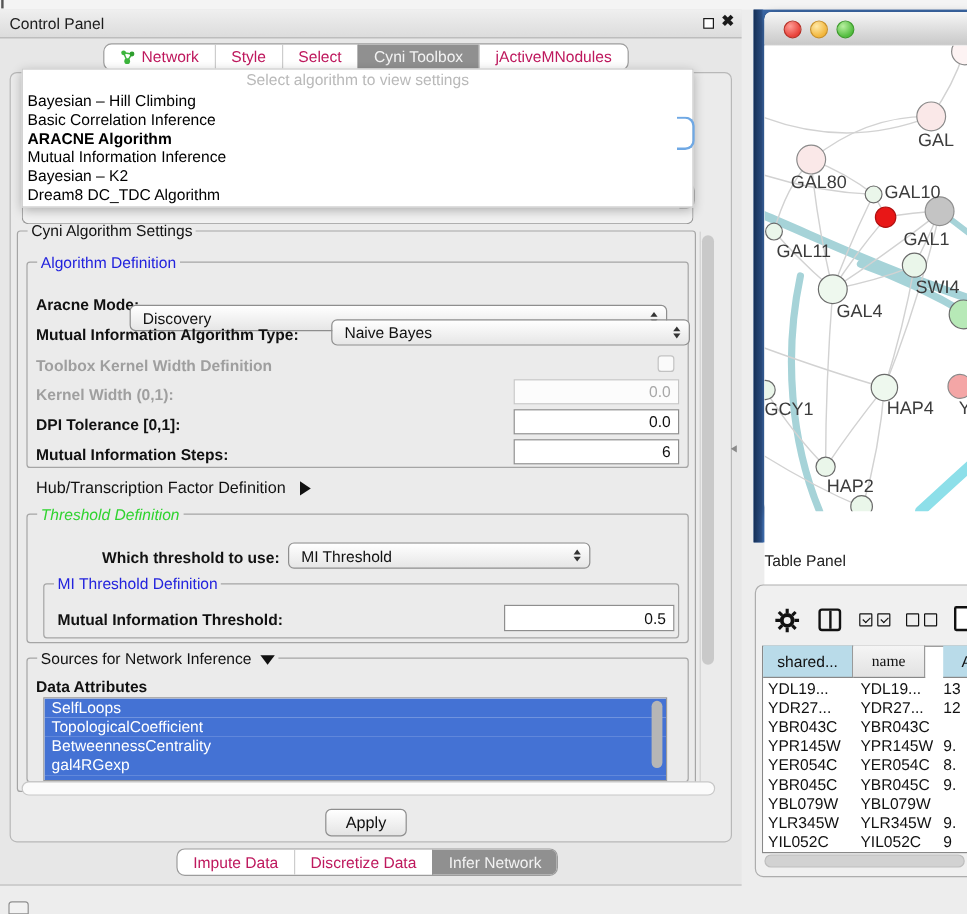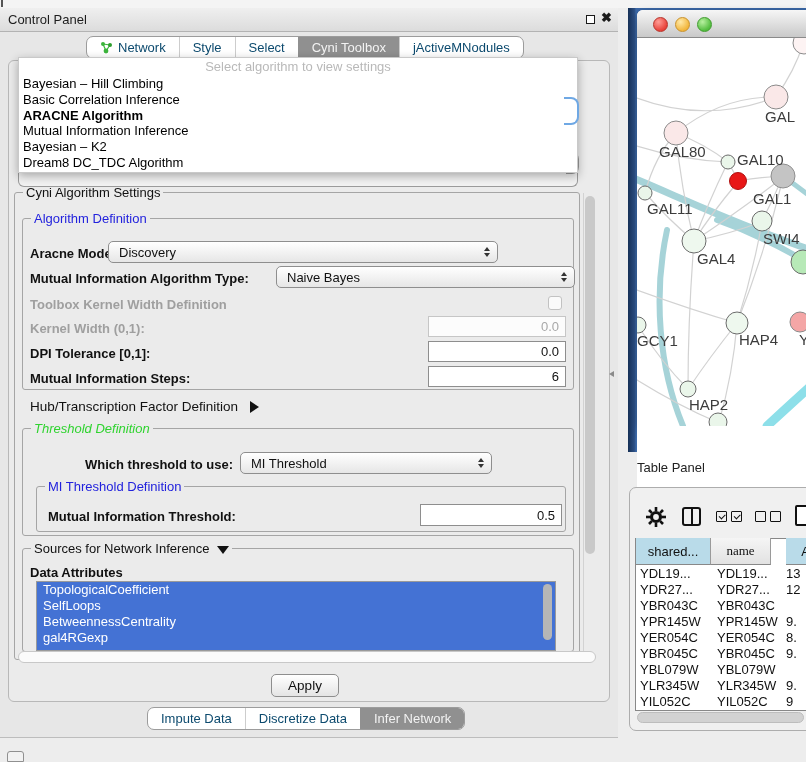--- a/index.html
+++ b/index.html
@@ -15,21 +15,21 @@
   #corner-tick { left:1px; top:0; width:2px; height:7px; background:#555; }
   #cp-window { left:0; top:8px; width:618px; height:730px; background:#e7e7e7; border-bottom:1px solid #bdbdbd;}
   #cp-titlebar { left:0; top:8px; width:618px; height:24px;
     background:linear-gradient(#efefef,#dcdcdc); border-bottom:1px solid #b3b3b3; }
   #cp-title { left:8px; top:12px; font-size:13px; color:#1c1c1c; }
   .float-ic { left:586px; top:15px; width:9px; height:9px; border:1.5px solid #1a1a1a; background:#fff; }
   .close-ic { left:601px; top:10px; font-size:13px; font-weight:bold; color:#1a1a1a; }
 
   .tabbar { position:absolute; display:flex; background:#fff; border:1px solid #9c9c9c;
     border-radius:7px; overflow:hidden; height:23px; font-size:13px; }
-  .tabbar .tab { display:flex; align-items:center; padding:0 13px; color:#0c4a6e;
+  .tabbar .tab { display:flex; align-items:center; padding:0 13px; color:#be185d;
     border-left:1px solid #cdcdcd; white-space:nowrap; }
   .tabbar .tab:first-child { border-left:none; }
   .tabbar .tab.selected { background:#909090; color:#f3f3f3; border-left-color:#909090; }
   #top-tabbar { left:86px; top:36px; }
   #bottom-tabbar { left:147px; top:707px; }
   .net-ic { display:inline-block; margin-right:5px; }
 
   #inner-panel { left:8px; top:60px; width:602px; height:642px; background:#ebebeb;
     border:1px solid #b8b8b8; border-radius:6px; }
 
@@ -185,21 +185,21 @@
 <div class="abs" id="gray-bracket"></div>
 
 <div class="group" style="left:14px; top:192px; width:566px; height:468px;">
   <span class="group-title">Cyni Algorithm Settings</span>
 </div>
 
 <div class="group" style="left:22px; top:218px; width:552px; height:172px;">
   <span class="group-title t-blue">Algorithm Definition</span>
 </div>
 <div class="lbl" style="left:30px; top:246px;">Aracne Mode:</div>
-<div class="combo" style="left:108px; top:241px; width:390px;align-items:center;">
+<div class="combo" style="left:108px; top:254px; width:448px;align-items:center;">
   <span>Discovery</span>
   <span class="stepper">
       <span class="tri-up"></span>
       <span class="tri-down"></span>
     </span>
 </div>
 <div class="lbl" style="left:30px; top:271px;">Mutual Information Algorithm Type:</div>
 <div class="combo" style="left:276px; top:266px; width:299px;text-align:right;">
   <span>Naive Bayes</span>
   <span class="stepper">
@@ -239,22 +239,22 @@
 <div class="field" style="left:420px; top:504px; width:142px; height:22px;">0.5</div>
 
 <div class="group" style="left:22px; top:548px; width:552px; height:104px;">
   <span class="group-title">
     <span>Sources for Network Inference</span>
     <span class="arrow-down"></span>
   </span>
 </div>
 <div class="lbl" style="left:30px; top:565px;">Data Attributes</div>
 <div class="abs" id="attr-list">
+    <div class="attr-item" style="background: rgb(68, 114, 212);">SelfLoops</div>
     <div class="attr-item" style="background: rgb(68, 114, 212);">TopologicalCoefficient</div>
-    <div class="attr-item" style="background: rgb(68, 114, 212);">SelfLoops</div>
     <div class="attr-item" style="background: rgb(68, 114, 212);">BetweennessCentrality</div>
     <div class="attr-item" style="background: rgb(68, 114, 212);">gal4RGexp</div>
     <div class="attr-item" style="background: rgb(68, 114, 212);"></div>
   </div>
 <div class="abs" id="attr-vscroll"></div>
 <div class="abs" id="settings-hscroll"></div>
 <div class="abs" id="settings-vscroll-track"></div>
 <div class="abs" id="settings-vscroll-thumb"></div>
 
 <div class="abs" id="apply-btn">Apply</div>

